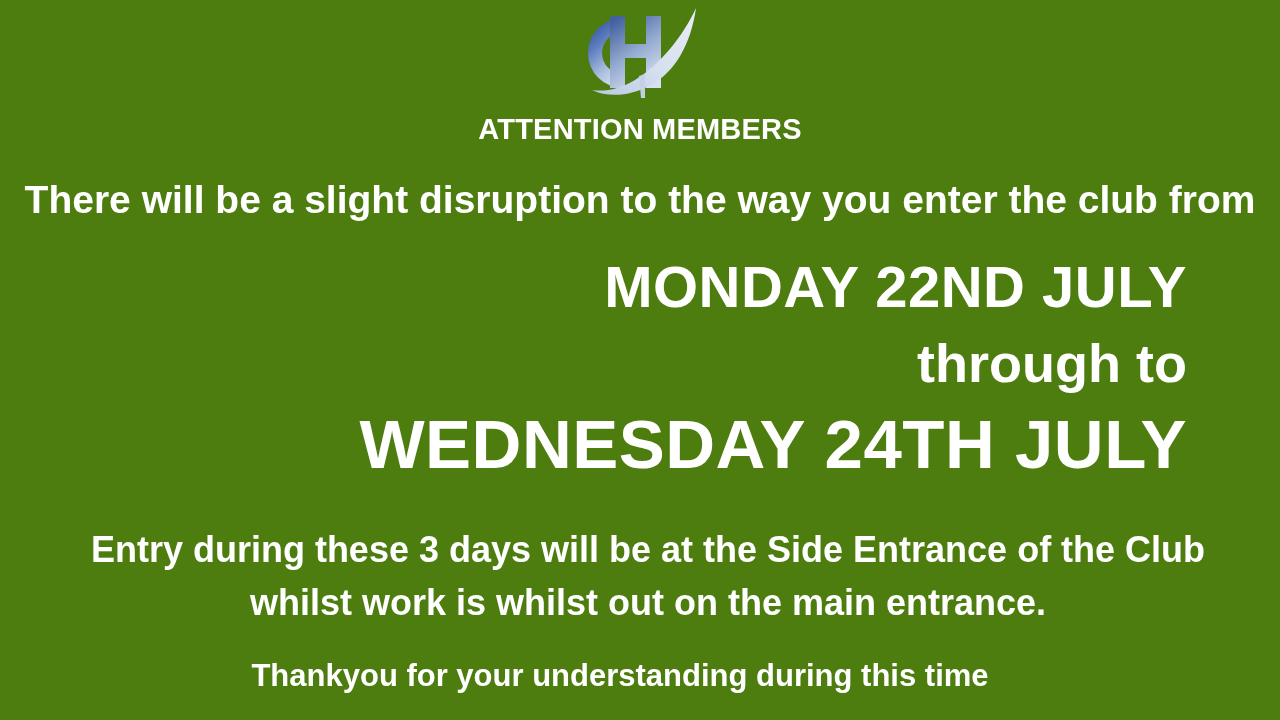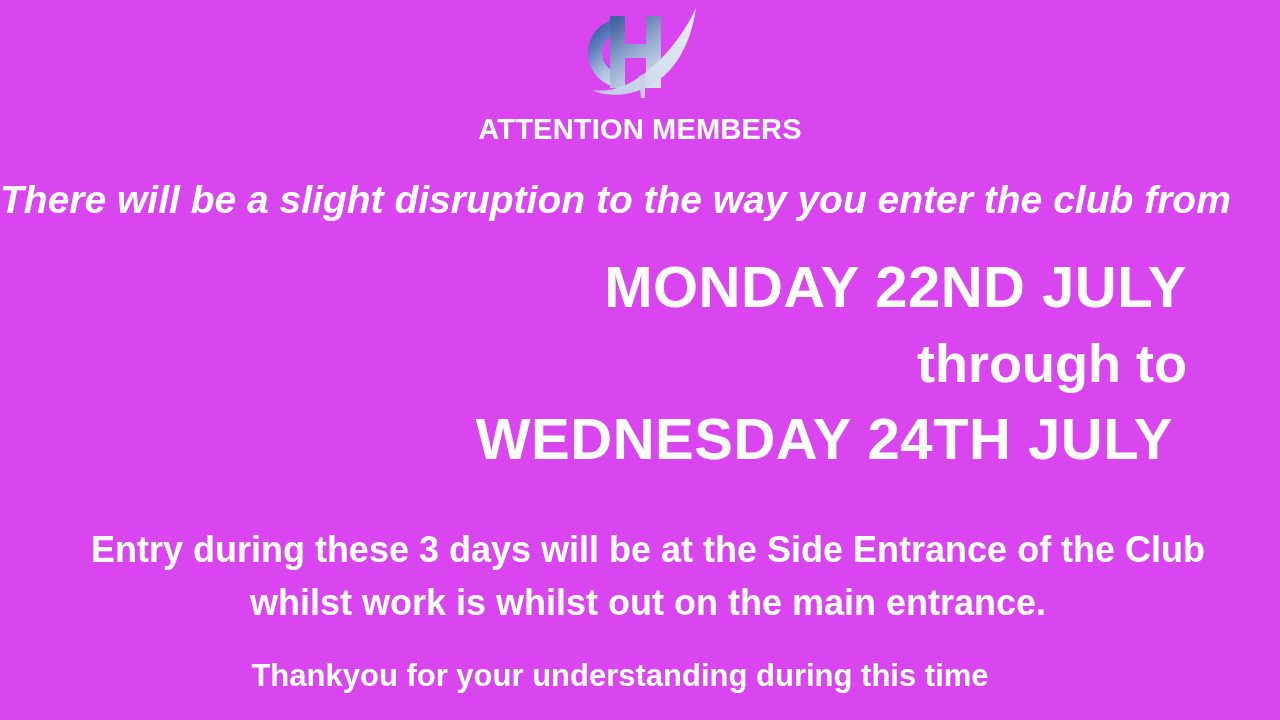--- a/index.html
+++ b/index.html
@@ -14,21 +14,21 @@
     background: #0e1c66;
     font-family: "Liberation Sans", sans-serif;
     color: #ffffff;
     -webkit-font-smoothing: antialiased;
   }
 
   .poster {
     position: relative;
     width: 1280px;
     height: 720px;
-    background: #d946ef;
+    background: #4d7c0f;
     display: block;
   }
 
   
   .logo-wrap {
     position: absolute;
     top: 2px;
     left: 0;
     width: 1280px;
     height: 104px;
@@ -55,27 +55,26 @@
     letter-spacing: 0.2px;
     line-height: 1.2;
     color: #ffffff;
   }
 
   .lede {
     position: absolute;
     top: 176px;
     left: 0;
     width: 1280px;
-    text-align: left;
+    text-align: center;
     font-size: 39px;
     font-weight: 700;
     line-height: 1.22;
     color: #ffffff;
     white-space: nowrap;
-    font-style: italic;
   }
 
   .dates {
     position: absolute;
     top: 258px;
     left: 12px;
     width: 1175px;
     text-align: right;
   }
   .date-line {
@@ -88,24 +87,24 @@
     font-weight: 700;
     letter-spacing: 0.5px;
     margin: 0 0 20px 0;
   }
   .date-line.mid {
     font-size: 54px;
     font-weight: 700;
     margin: 0 0 20px 0;
   }
   .date-line.big2 {
-    font-size: 58px;
+    font-size: 69px;
     font-weight: 700;
     letter-spacing: 0.5px;
-    margin: 14px;
+    margin: 0;
   }
 
   .body-copy {
     position: absolute;
     top: 524px;
     left: 8px;
     width: 1280px;
     text-align: center;
     font-size: 36px;
     font-weight: 700;

